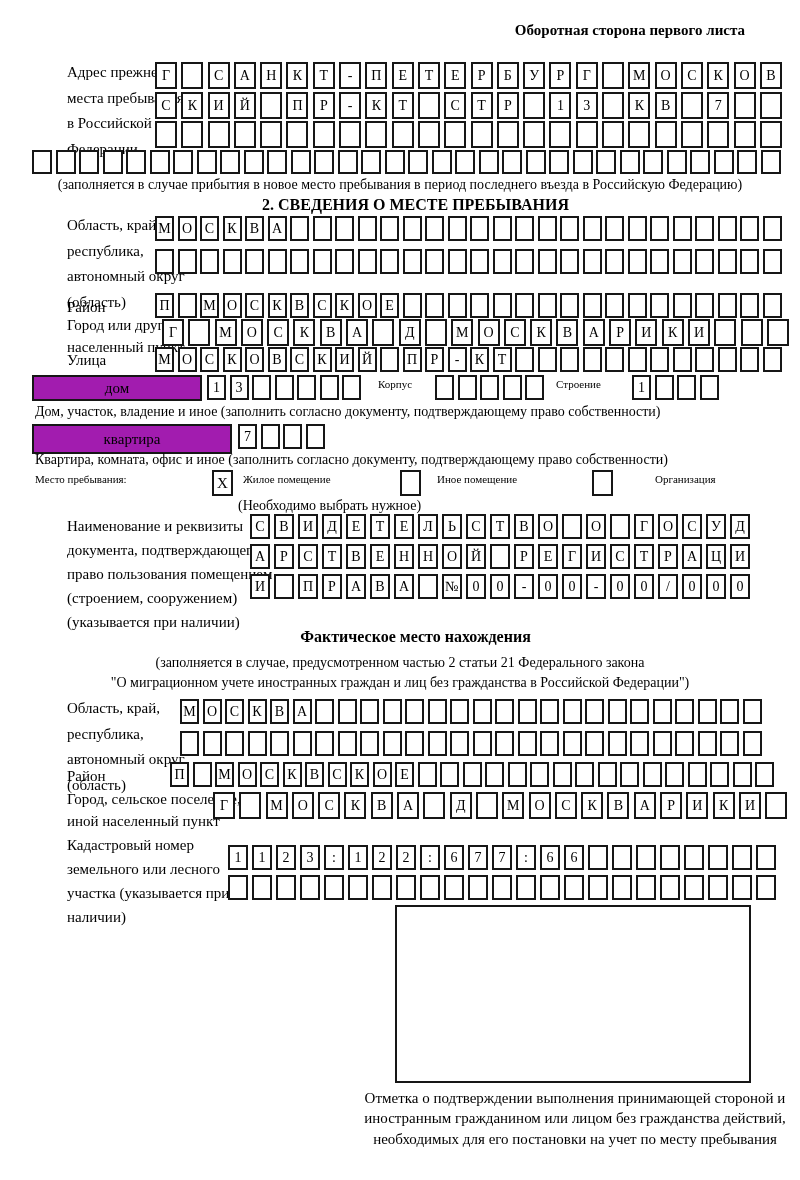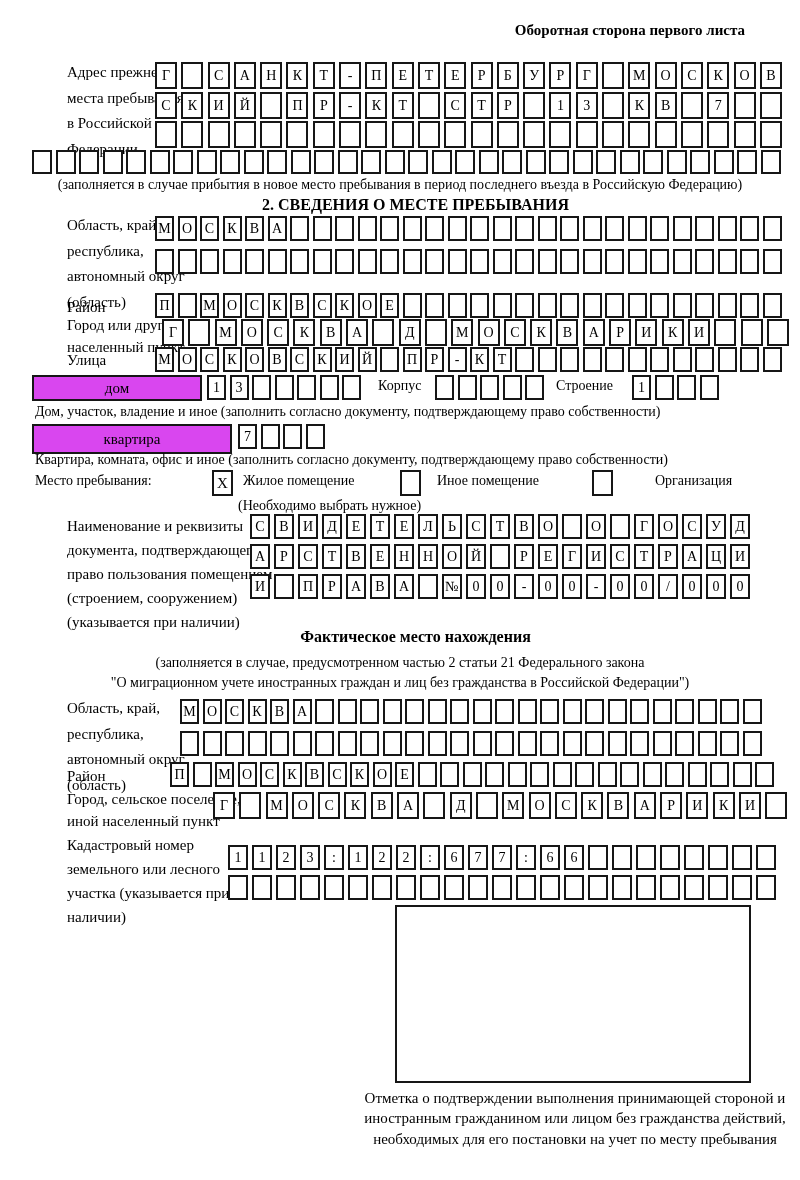--- a/index.html
+++ b/index.html
@@ -15,27 +15,27 @@
   .cell {
     display:inline-flex; align-items:center; justify-content:center;
     width:19px; height:25px; margin-right:3.5px;
     border:2px solid #161616; font-size:14px; line-height:1; background:#fff;
   }
   .p26 .cell { width:22px; height:27px; margin-right:4.3px; }
   .p24 .cell { width:20px; height:25px; margin-right:4px; }
   .p235 .cell { width:20px; height:24px; margin-right:3.5px; }
   .bigbox {
     position:absolute; border:2px solid #161616; display:flex;
-    align-items:center; justify-content:center; font-size:15px; background:#d946ef;
+    align-items:center; justify-content:center; font-size:15px; background:#a21caf;
   }
   .checkbox {
     display:inline-flex; align-items:center; justify-content:center;
     width:21px; height:26px; border:2px solid #161616; font-size:15px; background:#fff;
   }
-  .inline-lbl { font-size:14px;text-align:center; }
+  .inline-lbl { font-size:11px;text-align:center; }
   .stampbox { position:absolute; border:2px solid #161616; background:#fff; }
 </style>
 </head>
 <body>
 
 <div class="page">
 
   <div class="abs cap" style="top:22px; right:55px; font-size:15px;font-weight:bold;">Оборотная сторона первого листа</div>
 
   <div class="abs lbl" style="left:35px; top:60px; width:122px;">Адрес прежнего места пребывания в Российской Федерации</div>

